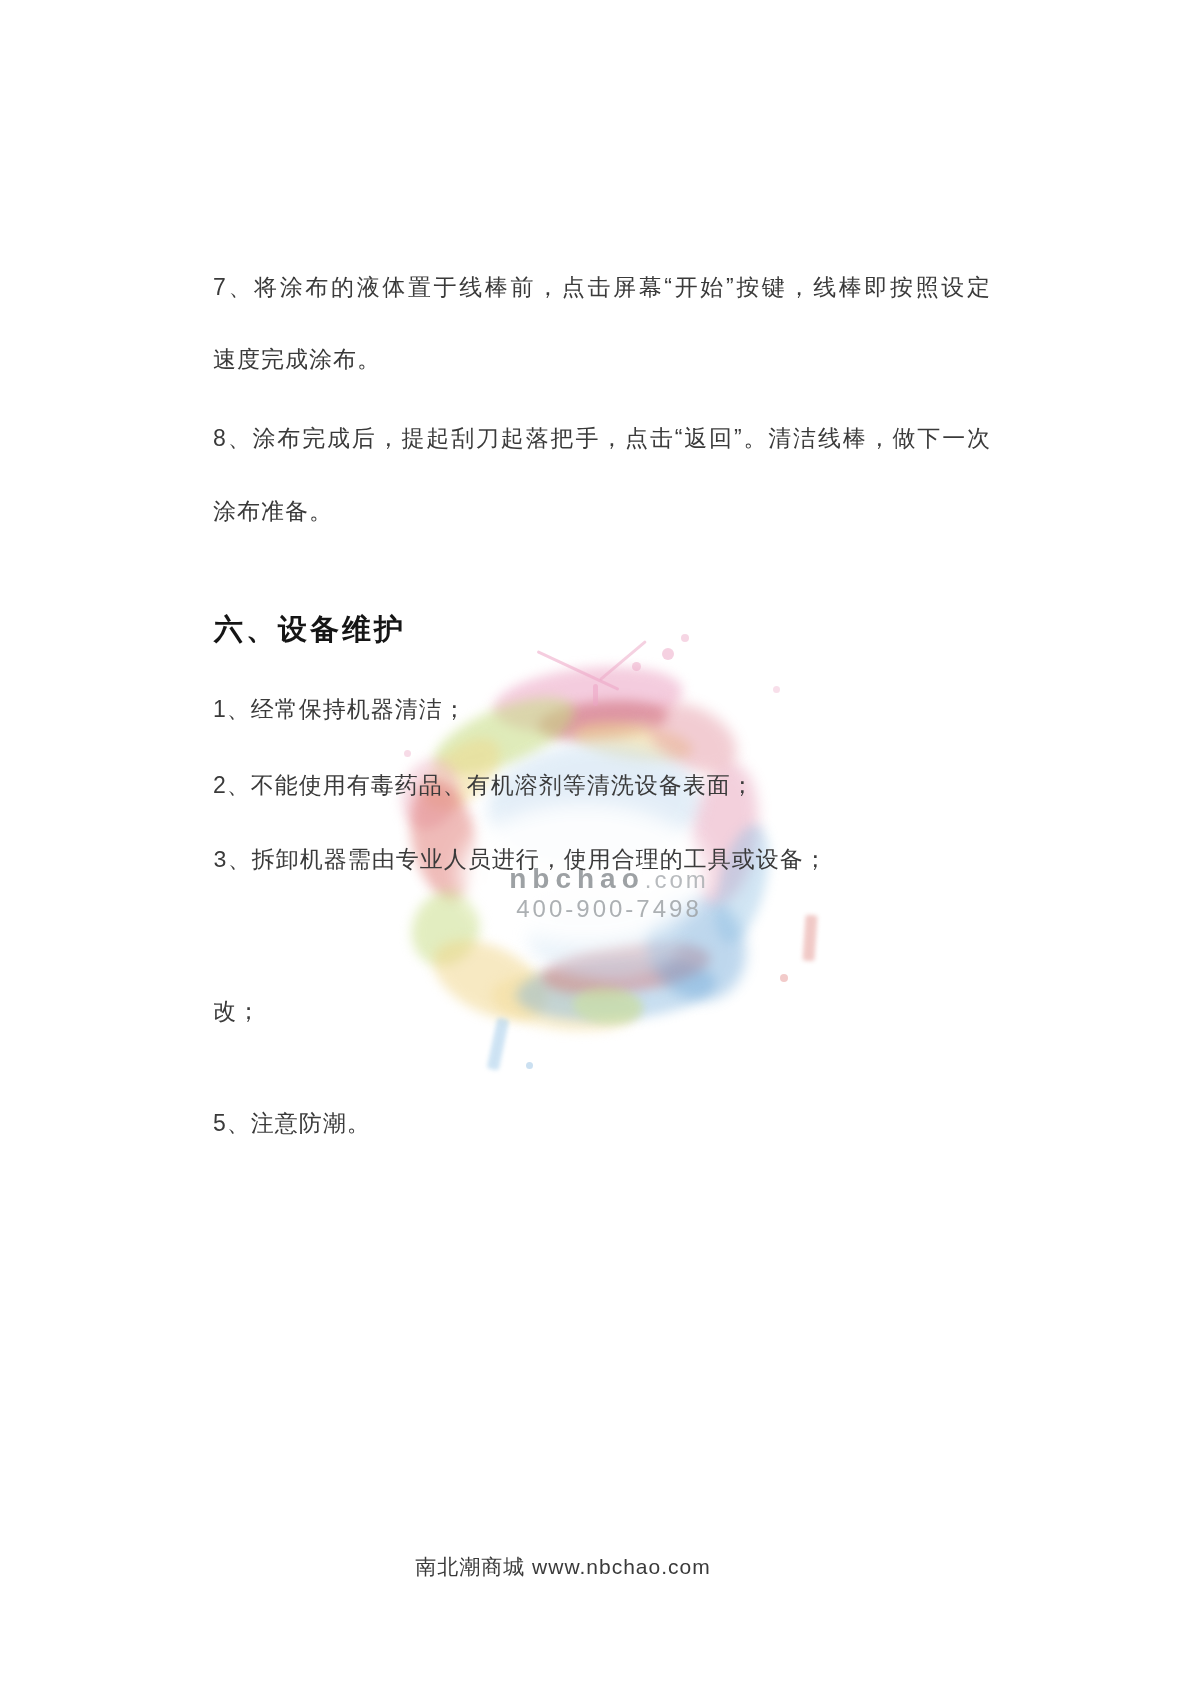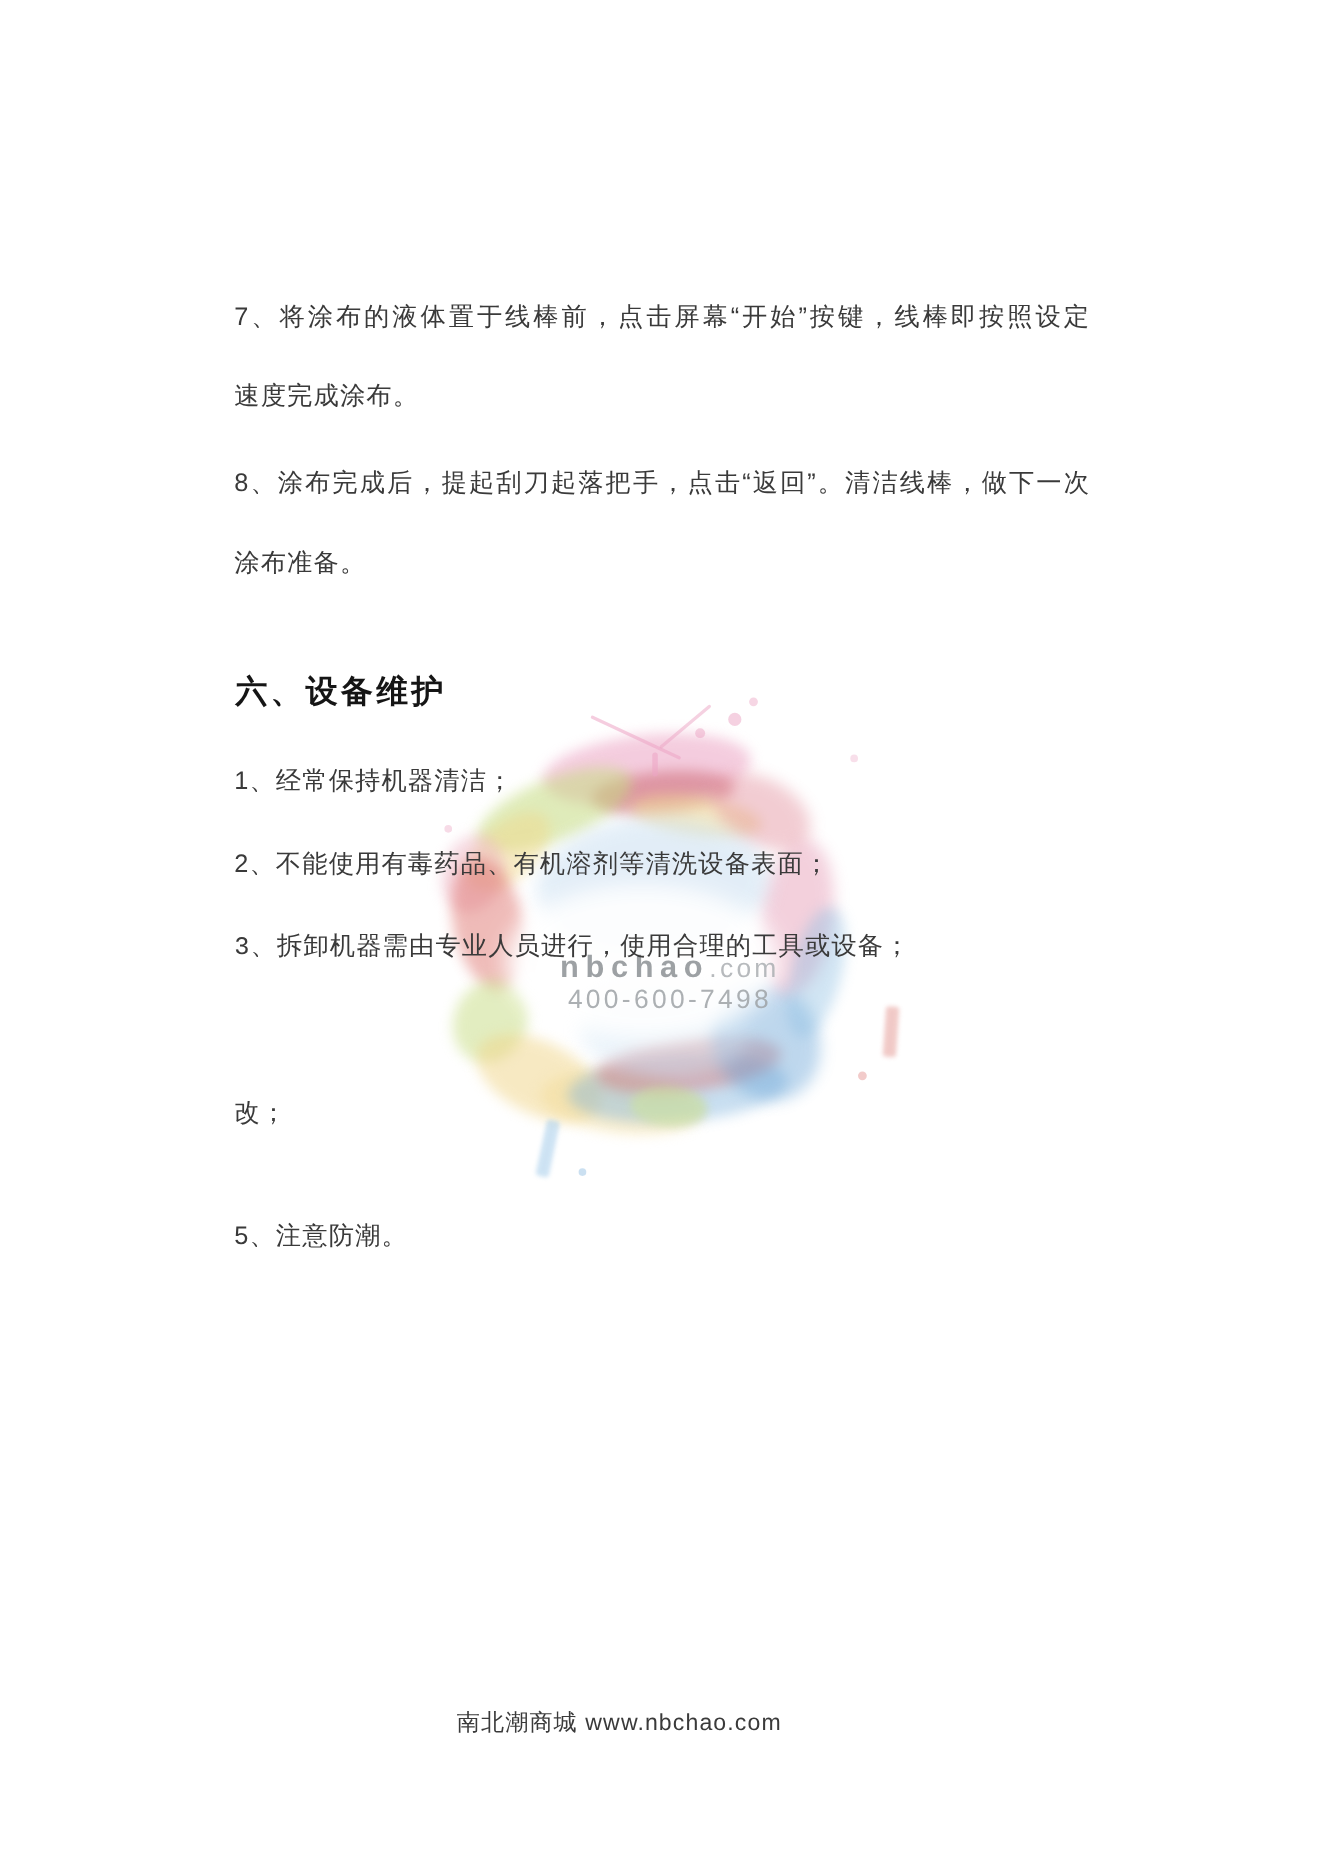--- a/index.html
+++ b/index.html
@@ -94,21 +94,21 @@
 
     <div class="blob" style="left:284px;top:22px;width:12px;height:12px;background:#eca4c4;opacity:.5;"></div>
     <div class="blob" style="left:303px;top:8px;width:8px;height:8px;background:#eca4c4;opacity:.45;"></div>
     <div class="blob" style="left:254px;top:36px;width:9px;height:9px;background:#eca4c4;opacity:.5;"></div>
     <div class="blob" style="left:395px;top:60px;width:7px;height:7px;background:#eca4c4;opacity:.35;"></div>
     <div class="blob" style="left:26px;top:124px;width:7px;height:7px;background:#eca4c4;opacity:.4;"></div>
     <div class="blob" style="left:402px;top:348px;width:8px;height:8px;background:#da6a66;opacity:.35;"></div>
     <div class="blob" style="left:148px;top:436px;width:7px;height:7px;background:#7cb1dc;opacity:.4;"></div>
 
     <div class="wm-domain"><span class="b">nbchao</span><span class="s">.com</span></div>
-    <div class="wm-phone">400-600-7498</div>
+    <div class="wm-phone">400-900-7498</div>
   </div>
 
   <div class="bodyline justified" style="top:272px;">7、将涂布的液体置于线棒前，点击屏幕“开始”按键，线棒即按照设定</div>
   <div class="bodyline" style="top:344px;">速度完成涂布。</div>
   <div class="bodyline justified" style="top:423px;">8、涂布完成后，提起刮刀起落把手，点击“返回”。清洁线棒，做下一次</div>
   <div class="bodyline" style="top:496px;">涂布准备。</div>
 
   <div class="heading">六、设备维护</div>
 
   <div class="bodyline" style="top:694px;">1、经常保持机器清洁；</div>

